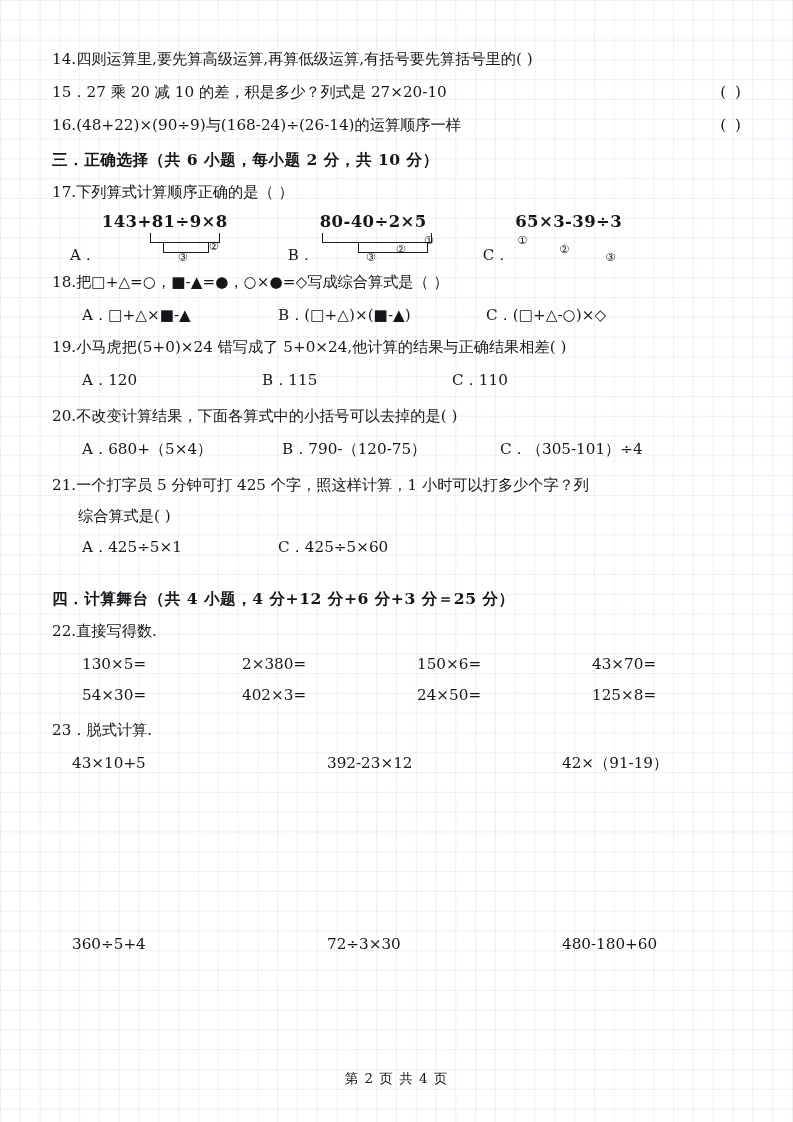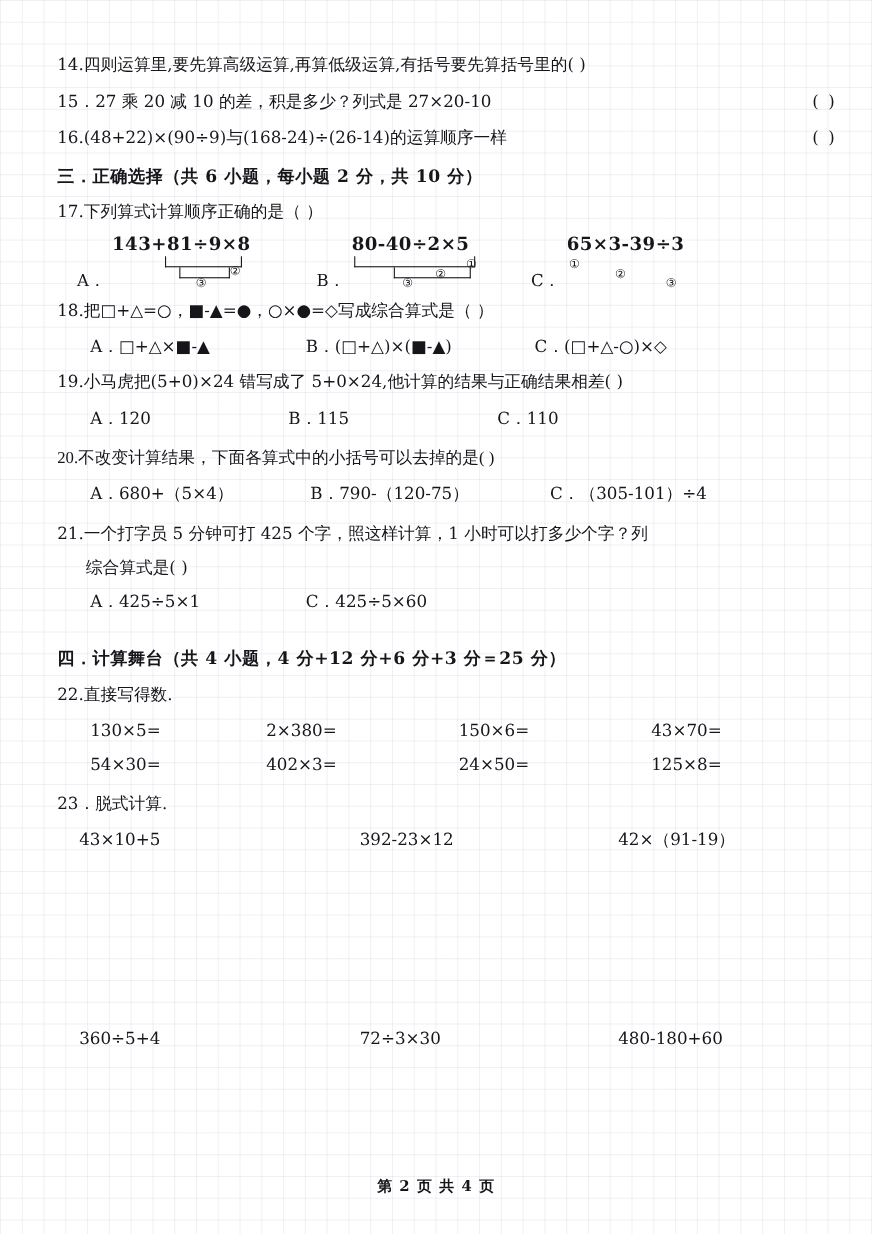--- a/index.html
+++ b/index.html
@@ -20,21 +20,21 @@
     position: absolute;
     left: 0; top: 0; right: 0; bottom: 0;
     background-image:
       linear-gradient(to right, rgba(120,145,175,0.13) 1px, transparent 1px),
       linear-gradient(to bottom, rgba(120,145,175,0.13) 1px, transparent 1px);
     background-size: 19.8px 19.8px;
     pointer-events: none;
   }
   .page {
     position: relative;
-    padding: 44px 32px 0 52px;
+    padding: 44px 50px 0 52px;
     box-sizing: border-box;
     height: 1122px;
   }
   .line {
     font-size: 15.2px;
     line-height: 31px;
     white-space: nowrap;
   }
   .ser { font-family: "DejaVu Serif", "Liberation Serif", serif; }
   .q {
@@ -121,21 +121,21 @@
     line-height: 31px;
   }
   .big-gap { height: 150px; }
   .footer {
     position: absolute;
     left: 0;
     right: 0;
     bottom: 34px;
     text-align: center;
     font-size: 13.5px;
-    font-weight: bold;
+    font-weight: normal;
     font-family: "DejaVu Serif", "Liberation Serif", serif;
     letter-spacing: 1px;
   }
   .blankpar { letter-spacing: 2px; }
 </style>
 </head>
 <body>
 
 <div class="grid-bg"></div>
 
@@ -211,21 +211,21 @@
     <span>C．(□+△-○)×◇</span>
   </div>
 
   <div class="line q ser" style="margin-top:2px;">19.小马虎把(5+0)×24 错写成了 5+0×24,他计算的结果与正确结果相差(     )</div>
   <div class="choices">
     <span style="width:180px;">A．120</span>
     <span style="width:190px;">B．115</span>
     <span>C．110</span>
   </div>
 
-  <div class="line q ser" style="margin-top:6px;font-family:Liberation Serif, serif;">20.不改变计算结果，下面各算式中的小括号可以去掉的是(      )</div>
+  <div class="line q ser" style="margin-top:6px;">20.不改变计算结果，下面各算式中的小括号可以去掉的是(      )</div>
   <div class="choices">
     <span style="width:200px;">A．680+（5×4）</span>
     <span style="width:218px;">B．790-（120-75）</span>
     <span>C．（305-101）÷4</span>
   </div>
 
   <div class="line ser" style="margin-top:6px;">21.一个打字员 5 分钟可打 425 个字，照这样计算，1 小时可以打多少个字？列</div>
   <div class="line ser indent1">综合算式是(      )</div>
   <div class="choices">
     <span style="width:196px;">A．425÷5×1</span>

